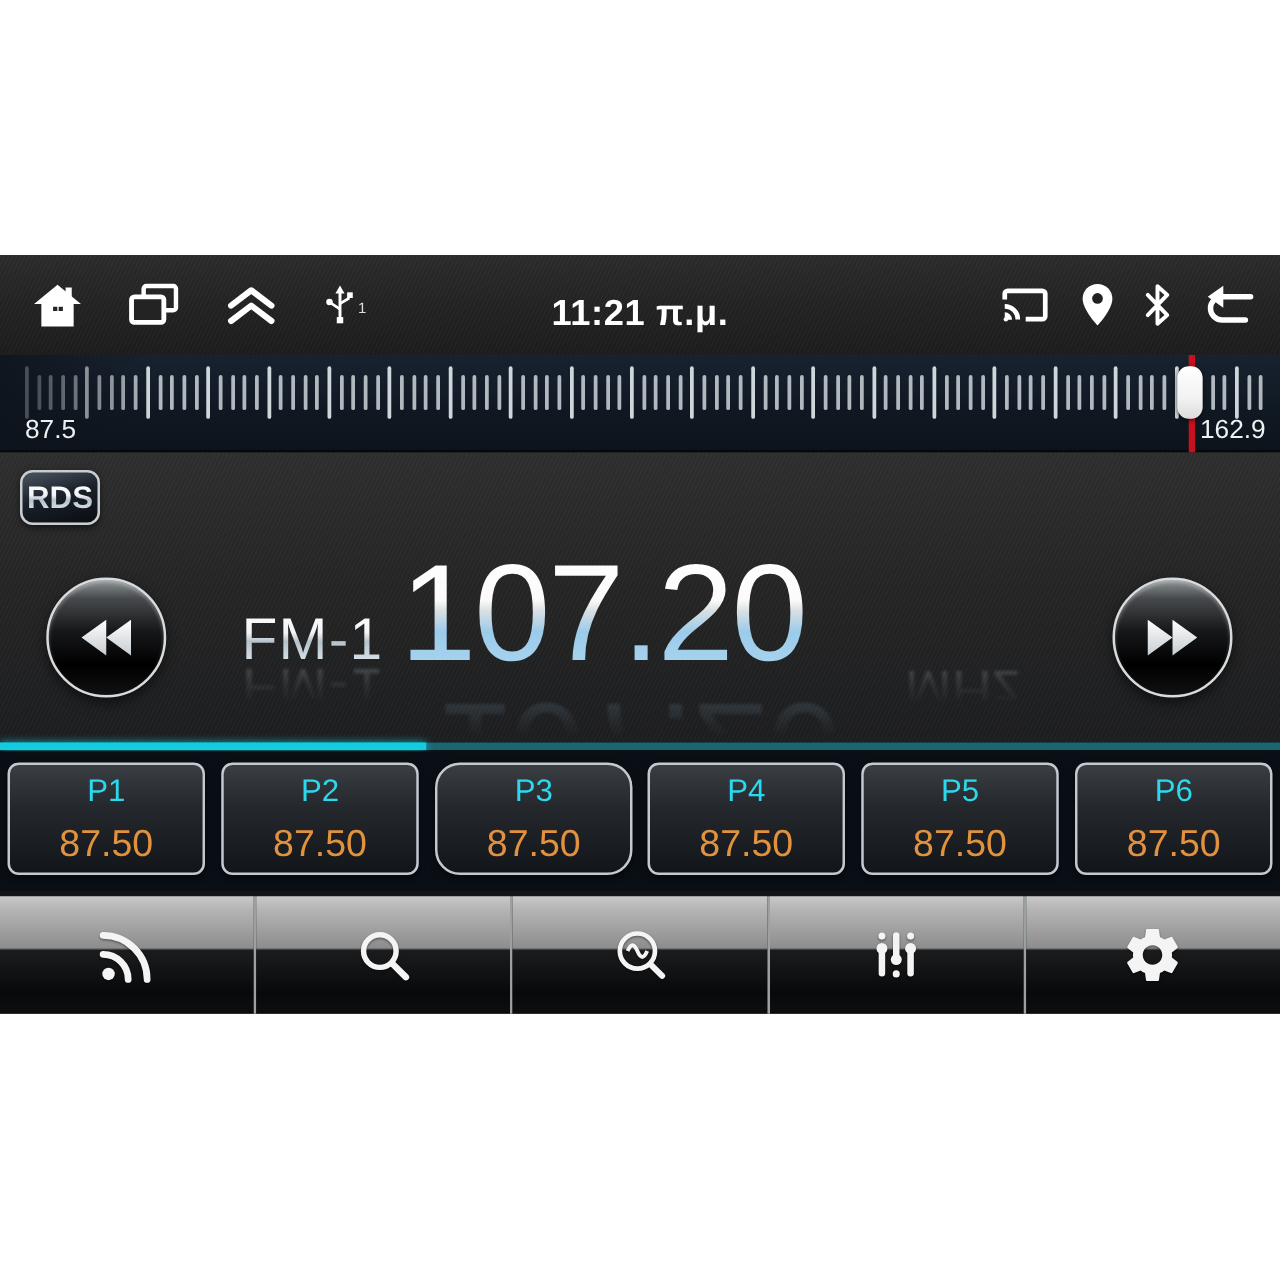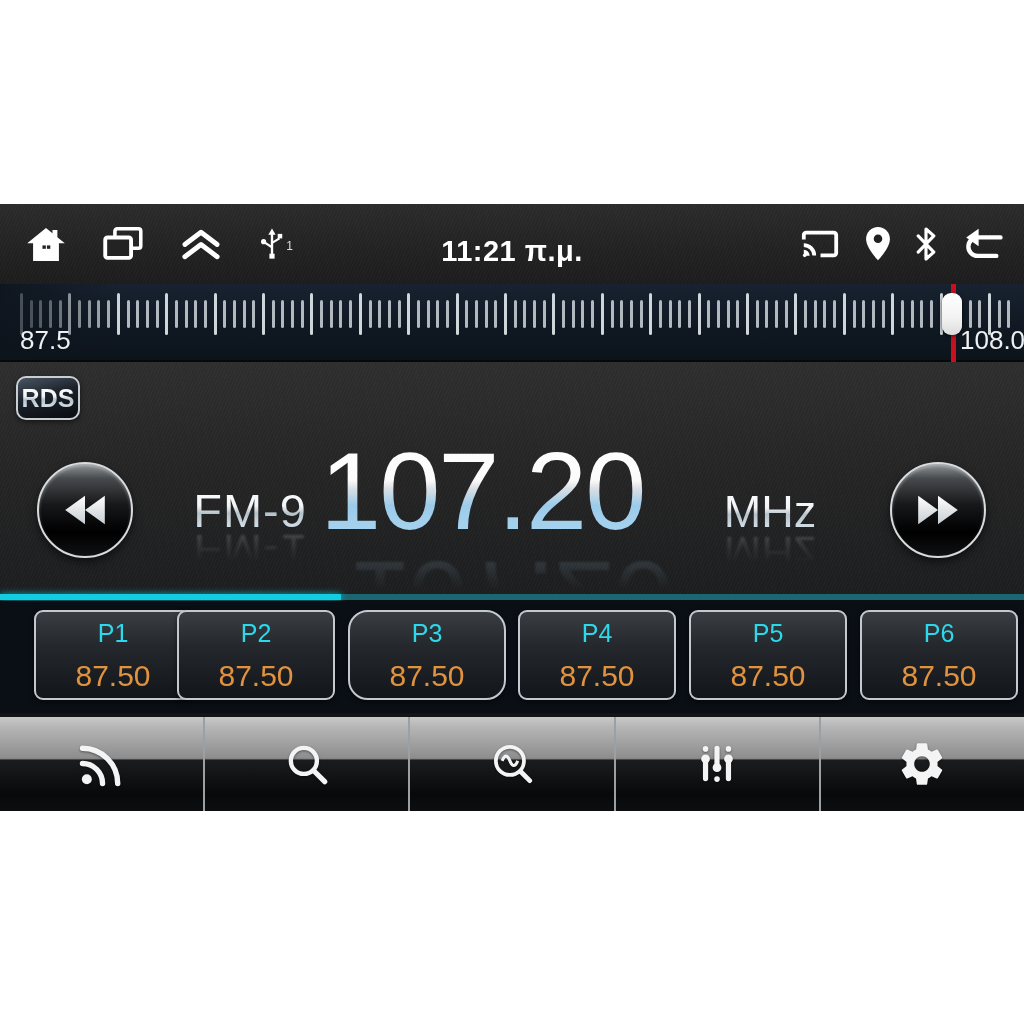--- a/index.html
+++ b/index.html
@@ -22,21 +22,21 @@
   .usb-badge { position:absolute; right:-7px; bottom:8px; color:#ddd; font-size:12px; }
 
   
   .ruler { position:absolute; left:0; top:80px; width:1024px; height:78px;
     background:linear-gradient(180deg,#182230 0%,#101923 55%,#0c131b 100%);
     border-bottom:2px solid #06090c; box-sizing:border-box; }
   .tick { position:absolute; width:3px; background:#d9e0e5; border-radius:1.5px; top:16px; height:28px; opacity:.8; }
   .tick.tall { top:9px; height:42px; opacity:.95; }
   .ruler-fade { position:absolute; left:0; top:0; width:120px; height:100%;
     background:linear-gradient(90deg, rgba(13,20,28,.85) 0%, rgba(13,20,28,0) 100%); }
-  .scale-label { position:absolute; bottom:4px; color:#eef1f3; font-size:26px; }
+  .scale-label { position:absolute; bottom:4px; color:#eef1f3; font-size:21px; }
   .scale-min { left:20px; } .scale-max { left:960px; }
   .needle { position:absolute; left:951px; top:0; width:5px; height:78px; background:#c8101f; }
   .knob { position:absolute; left:942px; top:9px; width:20px; height:42px; border-radius:9px;
     background:linear-gradient(180deg,#ffffff 0%,#f2f2f2 60%,#dcdcdc 100%);
     box-shadow:0 1px 4px rgba(0,0,0,.65); }
 
   
   .main { position:absolute; left:0; top:158px; width:1024px; height:232px;
     background:
       repeating-linear-gradient(115deg, rgba(255,255,255,0.025) 0 1px, transparent 1px 3px),
@@ -263,21 +263,21 @@
         <div class="tick" style="left: 968.6px;"></div>
         <div class="tick" style="left: 978.3px;"></div>
         <div class="tick tall" style="left: 988px;"></div>
         <div class="tick" style="left: 997.7px;"></div>
         <div class="tick" style="left: 1007.4px;"></div>
       </div>
     <div class="ruler-fade"></div>
     <span class="scale-label scale-min">87.5</span>
     <div class="needle"></div>
     <div class="knob"></div>
-    <span class="scale-label scale-max">108.0</span>
+    <span class="scale-label scale-max">162.9</span>
   </div>
 
   <div class="main">
     <div class="rds">
       <span class="silver-text">RDS</span>
     </div>
 
 
     <div class="seek-btn btn-prev">
       <svg width="44" height="30" viewBox="0 0 40 26">
@@ -285,23 +285,22 @@
             <linearGradient id="pg1" x1="0" y1="0" x2="0" y2="1">
           <stop offset="0" stop-color="#ffffff"></stop>
               <stop offset="1" stop-color="#c6cdd2"></stop>
             </linearGradient>
           </defs>
         <polygon points="20,0 20,26 2,13" fill="url(#pg1)"></polygon>
         <polygon points="38,0 38,26 20,13" fill="url(#pg1)"></polygon>
       </svg>
     </div>
 
-    <div class="band-label silver-text">FM-9</div>
+    <div class="band-label silver-text">FM-1</div>
     <div class="freq freq-grad">107.20</div>
-    <div class="unit silver-text">MHz</div>
 
     <div class="reflect band-reflect">
       <div class="r-inner silver-text">FM-1</div>
     </div>
     <div class="reflect freq-reflect">
       <div class="r-inner freq-grad">107.20</div>
     </div>
     <div class="reflect unit-reflect">
       <div class="r-inner silver-text">MHz</div>
     </div>
@@ -319,21 +318,21 @@
       </svg>
     </div>
   </div>
 
   <div class="track">
     <div class="track-base"></div>
     <div class="track-active"></div>
   </div>
 
   <div class="presets" id="preset-row">
-      <div class="preset" style="left: 6px; margin-left: 28px;">
+      <div class="preset" style="left: 6px;">
         <span class="preset-label">P1</span>
         <span class="preset-value">87.50</span>
       </div>
       <div class="preset" style="left: 177px;">
         <span class="preset-label">P2</span>
         <span class="preset-value">87.50</span>
       </div>
       <div class="preset" style="left: 348px; border-radius: 20px;">
         <span class="preset-label">P3</span>
         <span class="preset-value">87.50</span>

